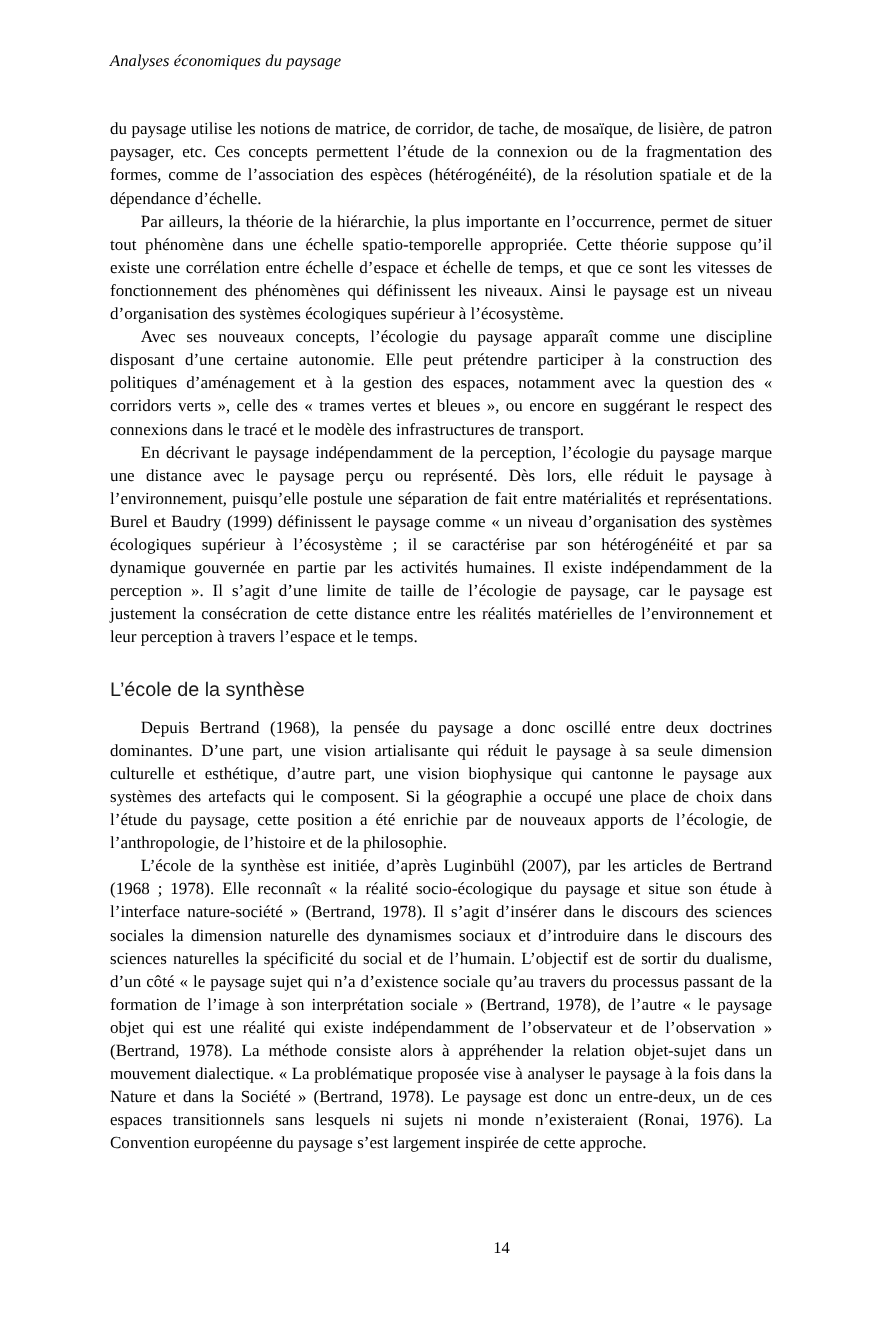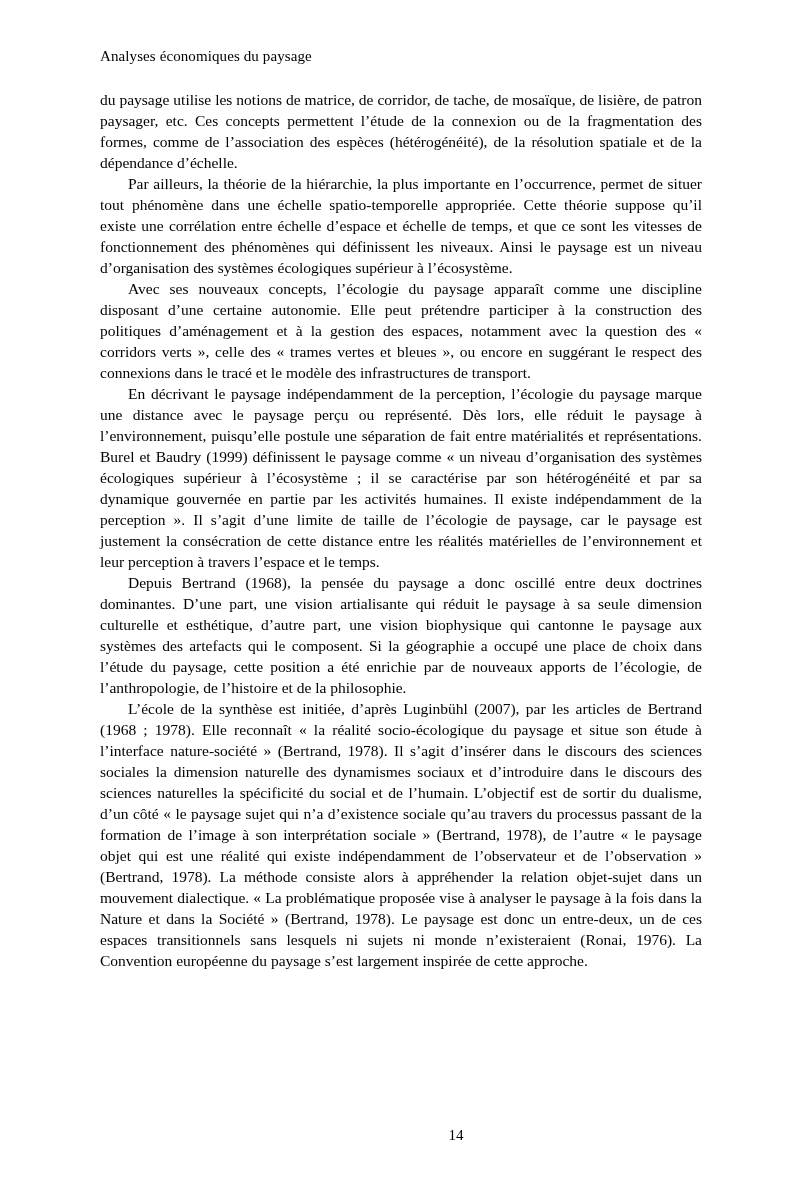--- a/index.html
+++ b/index.html
@@ -13,26 +13,27 @@
     height: 1200px;
     background: #ffffff;
     color: #000000;
     font-family: "Liberation Serif", serif;
     overflow: hidden;
   }
   .running-header {
     position: absolute;
     top: 48px;
     left: 100px;
+    font-style: italic;
     font-size: 15px;
     letter-spacing: 0.1px;
   }
   .body-text {
     position: absolute;
-    top: 89px;
+    top: 107px;
     left: 100px;
     width: 602px;
     font-size: 15.5px;
     line-height: 21px;
     text-align: justify;
   }
   .para {
     margin: 0;
     padding: 0;
   }
@@ -66,20 +67,21 @@
 <div class="page">
   <div class="running-header">Analyses économiques du paysage</div>
 
   <div class="body-text">
     <div id="before-heading">
         <p class="para"><span>du paysage utilise les notions de matrice, de corridor, de tache, de mosaïque, de lisière, de patron paysager, etc. Ces concepts permettent l’étude de la connexion ou de la fragmentation des formes, comme de l’association des espèces (hétérogénéité), de la résolution spatiale et de la dépendance d’échelle.</span></p>
         <p class="para indent"><span>Par ailleurs, la théorie de la hiérarchie, la plus importante en l’occurrence, permet de situer tout phénomène dans une échelle spatio-temporelle appropriée. Cette théorie suppose qu’il existe une corrélation entre échelle d’espace et échelle de temps, et que ce sont les vitesses de fonctionnement des phénomènes qui définissent les niveaux. Ainsi le paysage est un niveau d’organisation des systèmes écologiques supérieur à l’écosystème.</span></p>
         <p class="para indent"><span>Avec ses nouveaux concepts, l’écologie du paysage apparaît comme une discipline disposant d’une certaine autonomie. Elle peut prétendre participer à la construction des politiques d’aménagement et à la gestion des espaces, notamment avec la question des « corridors verts », celle des « trames vertes et bleues », ou encore en suggérant le respect des connexions dans le tracé et le modèle des infrastructures de transport.</span></p>
         <p class="para indent"><span>En décrivant le paysage indépendamment de la perception, l’écologie du paysage marque une distance avec le paysage perçu ou représenté. Dès lors, elle réduit le paysage à l’environnement, puisqu’elle postule une séparation de fait entre matérialités et représentations. Burel et Baudry (1999) définissent le paysage comme </span><span class="it">« un niveau d’organisation des systèmes écologiques supérieur à l’écosystème ; il se caractérise par son hétérogénéité et par sa dynamique gouvernée en partie par les activités humaines. Il existe indépendamment de la perception »</span><span>. Il s’agit d’une limite de taille de l’écologie de paysage, car le paysage est justement la consécration de cette distance entre les réalités matérielles de l’environnement et leur perception à travers l’espace et le temps.</span></p>
       </div>
+    <h2 class="section-heading">L’école de la synthèse</h2>
     <div id="after-heading">
         <p class="para indent"><span>Depuis Bertrand (1968), la pensée du paysage a donc oscillé entre deux doctrines dominantes. D’une part, une vision artialisante qui réduit le paysage à sa seule dimension culturelle et esthétique, d’autre part, une vision biophysique qui cantonne le paysage aux systèmes des artefacts qui le composent. Si la géographie a occupé une place de choix dans l’étude du paysage, cette position a été enrichie par de nouveaux apports de l’écologie, de l’anthropologie, de l’histoire et de la philosophie.</span></p>
         <p class="para indent"><span>L’école de la synthèse est initiée, d’après Luginbühl (2007), par les articles de Bertrand (1968 ; 1978). Elle reconnaît </span><span class="it">« la réalité socio-écologique du paysage et situe son étude à l’interface nature-société »</span><span> (Bertrand, 1978). Il s’agit d’insérer dans le discours des sciences sociales la dimension naturelle des dynamismes sociaux et d’introduire dans le discours des sciences naturelles la spécificité du social et de l’humain. L’objectif est de sortir du dualisme, d’un côté </span><span class="it">« le paysage sujet qui n’a d’existence sociale qu’au travers du processus passant de la formation de l’image à son interprétation sociale »</span><span> (Bertrand, 1978), de l’autre </span><span class="it">« le paysage objet qui est une réalité qui existe indépendamment de l’observateur et de l’observation »</span><span> (Bertrand, 1978). La méthode consiste alors à appréhender la relation objet-sujet dans un mouvement dialectique. </span><span class="it">« La problématique proposée vise à analyser le paysage à la fois dans la Nature et dans la Société »</span><span> (Bertrand, 1978). Le paysage est donc un entre-deux, un de ces espaces transitionnels sans lesquels ni sujets ni monde n’existeraient (Ronai, 1976). La Convention européenne du paysage s’est largement inspirée de cette approche.</span></p>
       </div>
   </div>
 
   <div class="page-number">14</div>
 </div>
 
 </body></html>

